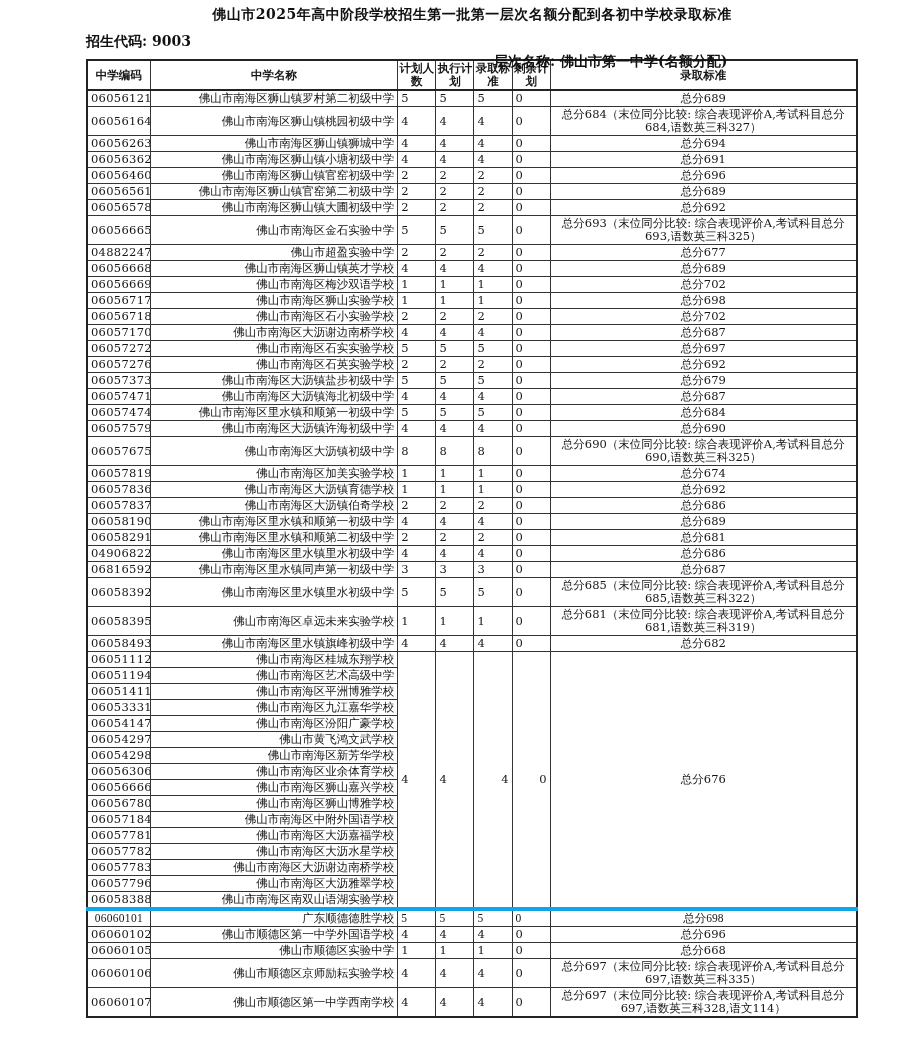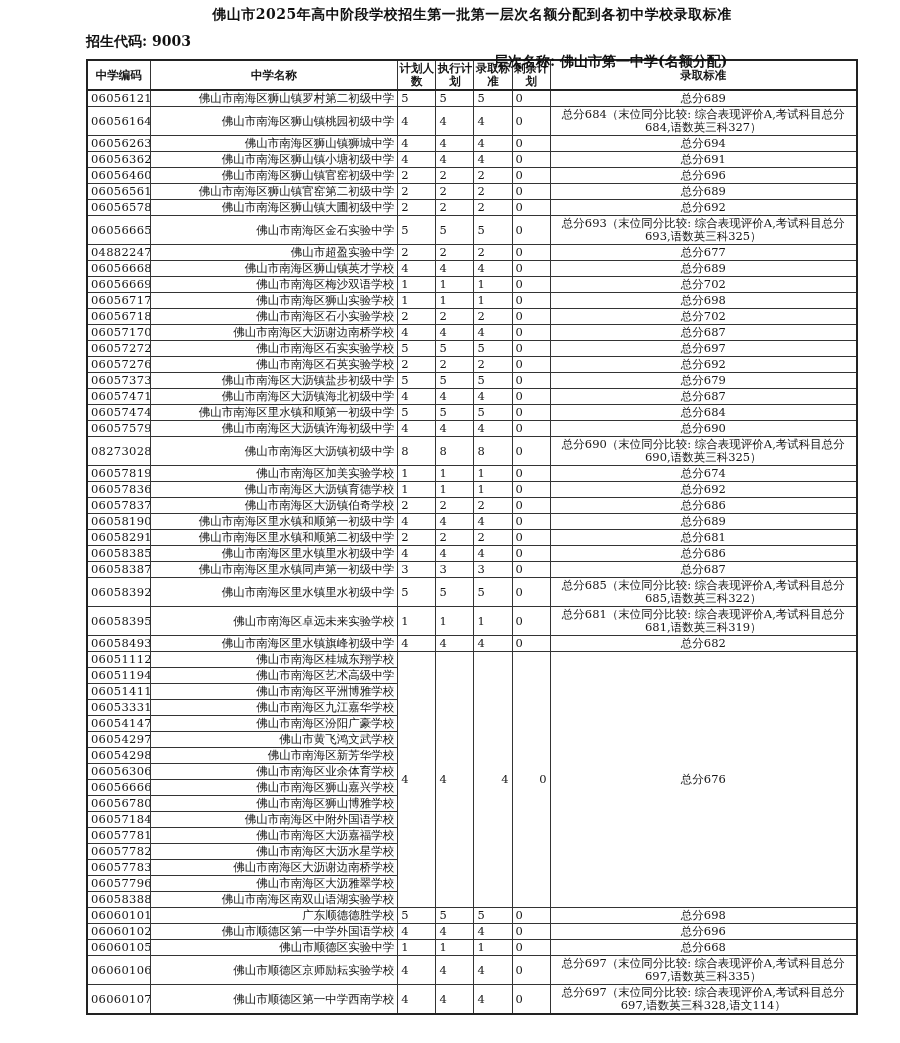--- a/index.html
+++ b/index.html
@@ -58,21 +58,21 @@
   }
   table.doc thead th.narrow { word-break: break-all; line-height: 13px; }
   td.code { text-align: center; letter-spacing: 0.3px; white-space: nowrap; }
   td.name { text-align: right; white-space: nowrap; }
   td.num  { text-align: left; }
   td.std  { text-align: center; }
   tr.r { height: 15px; }
   td.m-mid   { vertical-align: middle; }
   td.m-left  { text-align: left;  vertical-align: middle; }
   td.m-right { text-align: right; vertical-align: middle; }
-  tr.section-top td { border-top: 1px solid #0ea5e9; }
+  tr.section-top td { border-top: 4px solid #0ea5e9; font-family: Liberation Serif, serif; }
 </style>
 </head>
 <body>
 
 <div class="page">
   <div class="title">佛山市2025年高中阶段学校招生第一批第一层次名额分配到各初中学校录取标准</div>
 
   <div class="meta">
     <span class="meta-left"><span>招生代码:</span> <span>9003</span></span>
     <span class="meta-right"><span>层次名称:</span> <span>佛山市第一中学(名额分配)</span></span>
@@ -274,21 +274,21 @@
         <tr class="r">
           <td class="code">06057579</td>
           <td class="name">佛山市南海区大沥镇许海初级中学</td>
           <td class="num">4</td>
           <td class="num">4</td>
           <td class="num">4</td>
           <td class="num">0</td>
           <td class="std">总分690</td>
         </tr>
         <tr class="r">
-          <td class="code">08273028</td>
+          <td class="code">06057675</td>
           <td class="name">佛山市南海区大沥镇初级中学</td>
           <td class="num">8</td>
           <td class="num">8</td>
           <td class="num">8</td>
           <td class="num">0</td>
           <td class="std">总分690（末位同分比较: 综合表现评价A,考试科目总分690,语数英三科325）</td>
         </tr>
         <tr class="r">
           <td class="code">06057819</td>
           <td class="name">佛山市南海区加美实验学校</td>
@@ -328,30 +328,30 @@
         <tr class="r">
           <td class="code">06058291</td>
           <td class="name">佛山市南海区里水镇和顺第二初级中学</td>
           <td class="num">2</td>
           <td class="num">2</td>
           <td class="num">2</td>
           <td class="num">0</td>
           <td class="std">总分681</td>
         </tr>
         <tr class="r">
-          <td class="code">06058385</td>
+          <td class="code">04906822</td>
           <td class="name">佛山市南海区里水镇里水初级中学</td>
           <td class="num">4</td>
           <td class="num">4</td>
           <td class="num">4</td>
           <td class="num">0</td>
           <td class="std">总分686</td>
         </tr>
         <tr class="r">
-          <td class="code">06058387</td>
+          <td class="code">06816592</td>
           <td class="name">佛山市南海区里水镇同声第一初级中学</td>
           <td class="num">3</td>
           <td class="num">3</td>
           <td class="num">3</td>
           <td class="num">0</td>
           <td class="std">总分687</td>
         </tr>
         <tr class="r">
           <td class="code">06058392</td>
           <td class="name">佛山市南海区里水镇里水初级中学</td>

